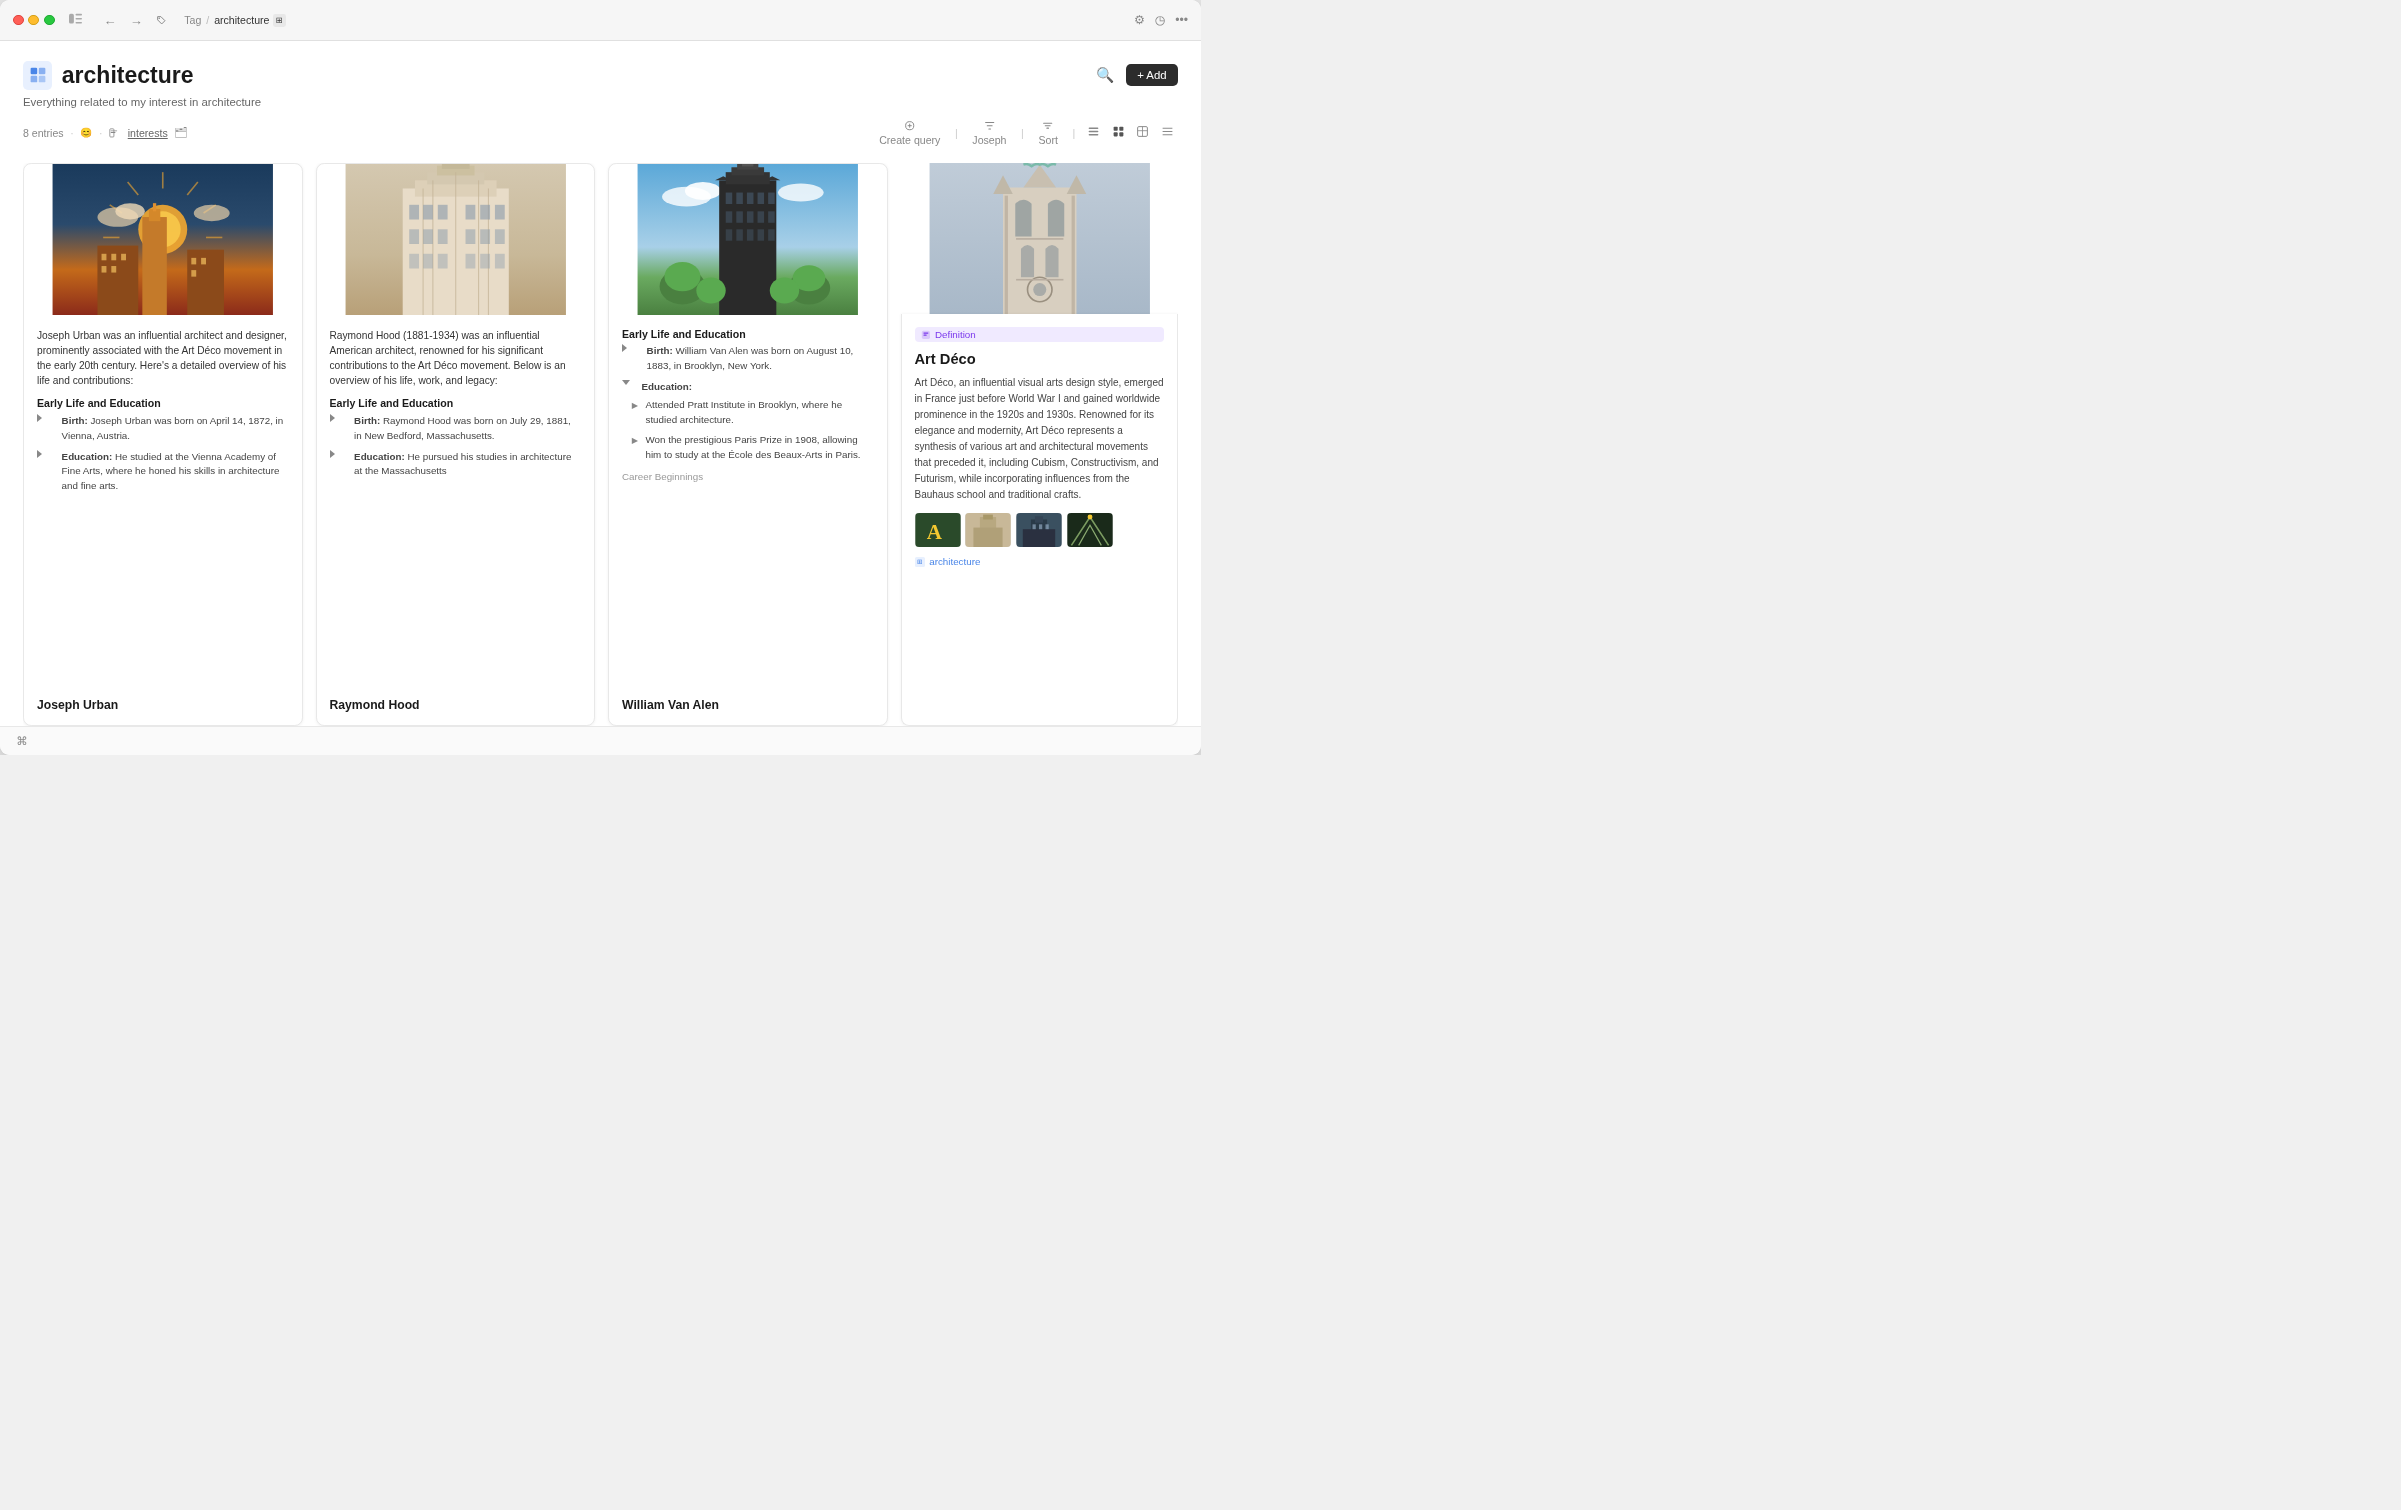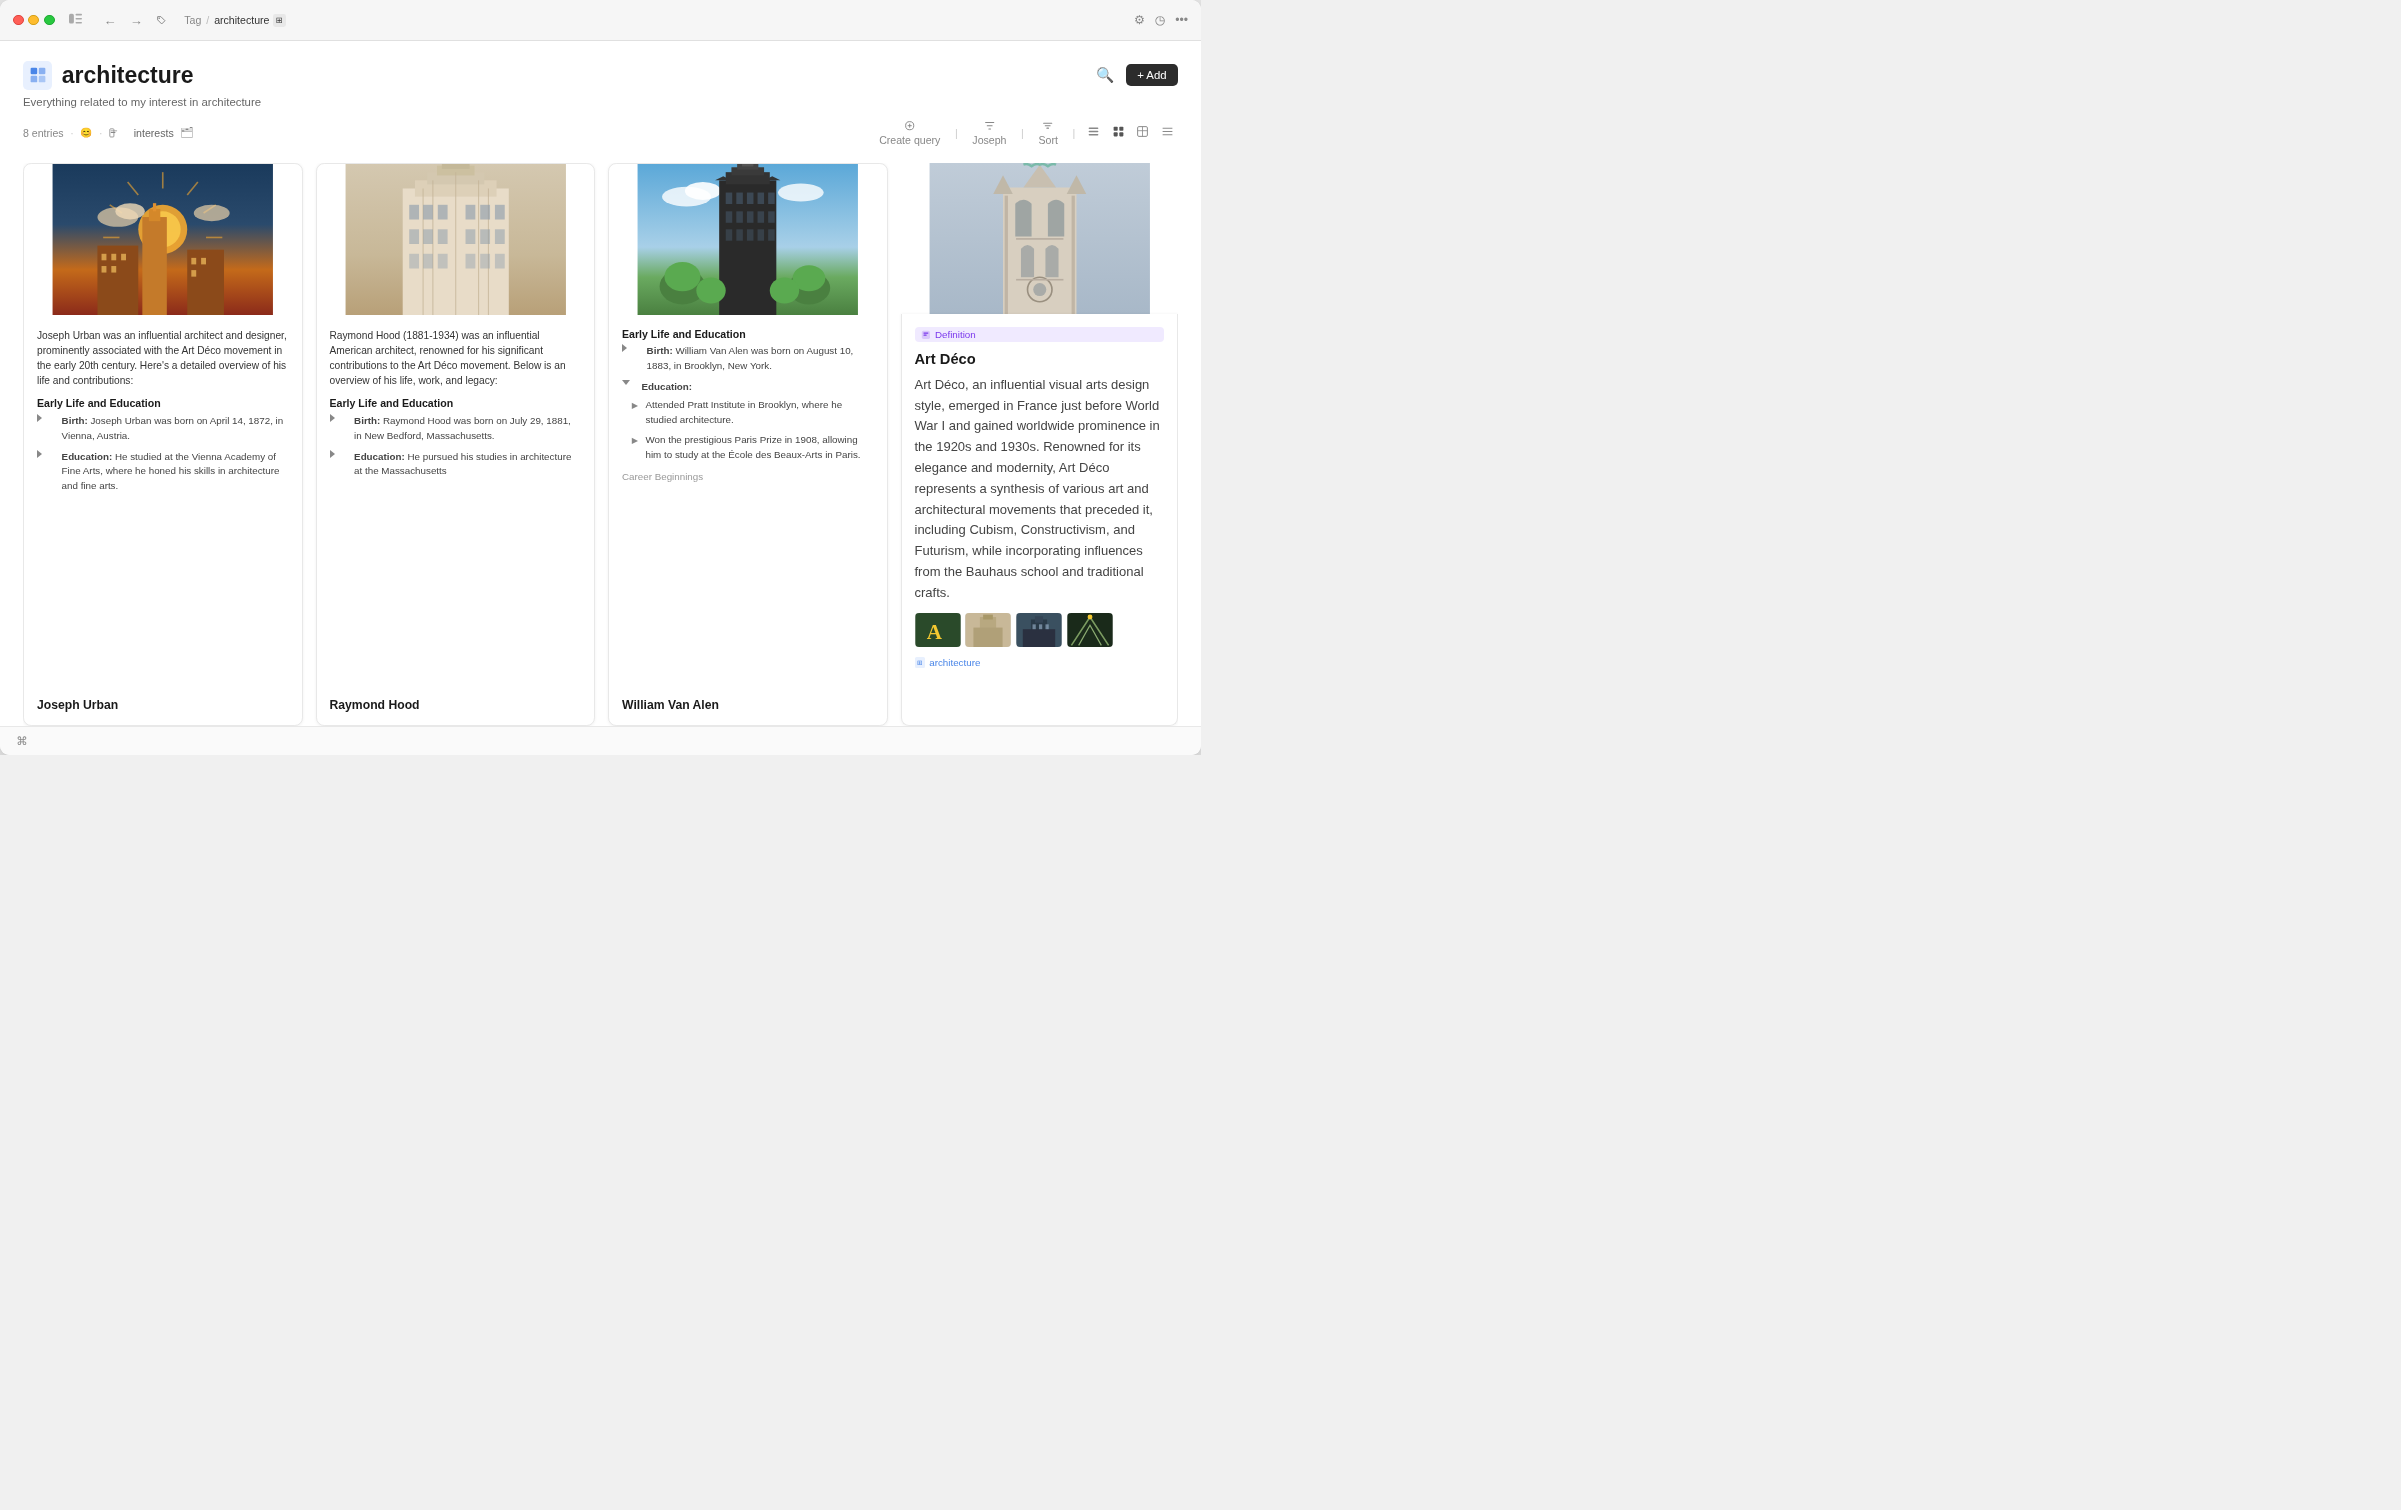--- a/index.html
+++ b/index.html
@@ -181,22 +181,23 @@
       align-items: center;
       gap: 6.5px;
       font-size: 10.6px;
       color: #888;
       margin-bottom: 13px;
     }
     .meta-dot { color: #ccc; }
     .meta-tag {
       display: flex;
       align-items: center;
-      gap: 15px;
+      gap: 9px;
       color: #666;
+      text-decoration: underline;
     }
     .meta-icon { font-size: 9.8px; }
     .meta-actions {
       margin-left: auto;
       display: flex;
       gap: 6.5px;
       align-items: center;
     }
     .meta-action-btn {
       background: none;
@@ -310,21 +311,21 @@
       margin-bottom: 8.2px;
       text-align: right;
     }
     .card-detail-title {
       font-size: 14.7px;
       font-weight: 700;
       color: #1a1a1a;
       margin-bottom: 8.2px;
     }
     .card-detail-text {
-      font-size: 13px;
+      font-size: 10px;
       color: #444;
       line-height: 1.6;
       margin-bottom: 9.8px;
     }
     .card-detail-thumbs {
       display: flex;
       gap: 4.9px;
       margin-bottom: 9.8px;
     }
     .thumb {

